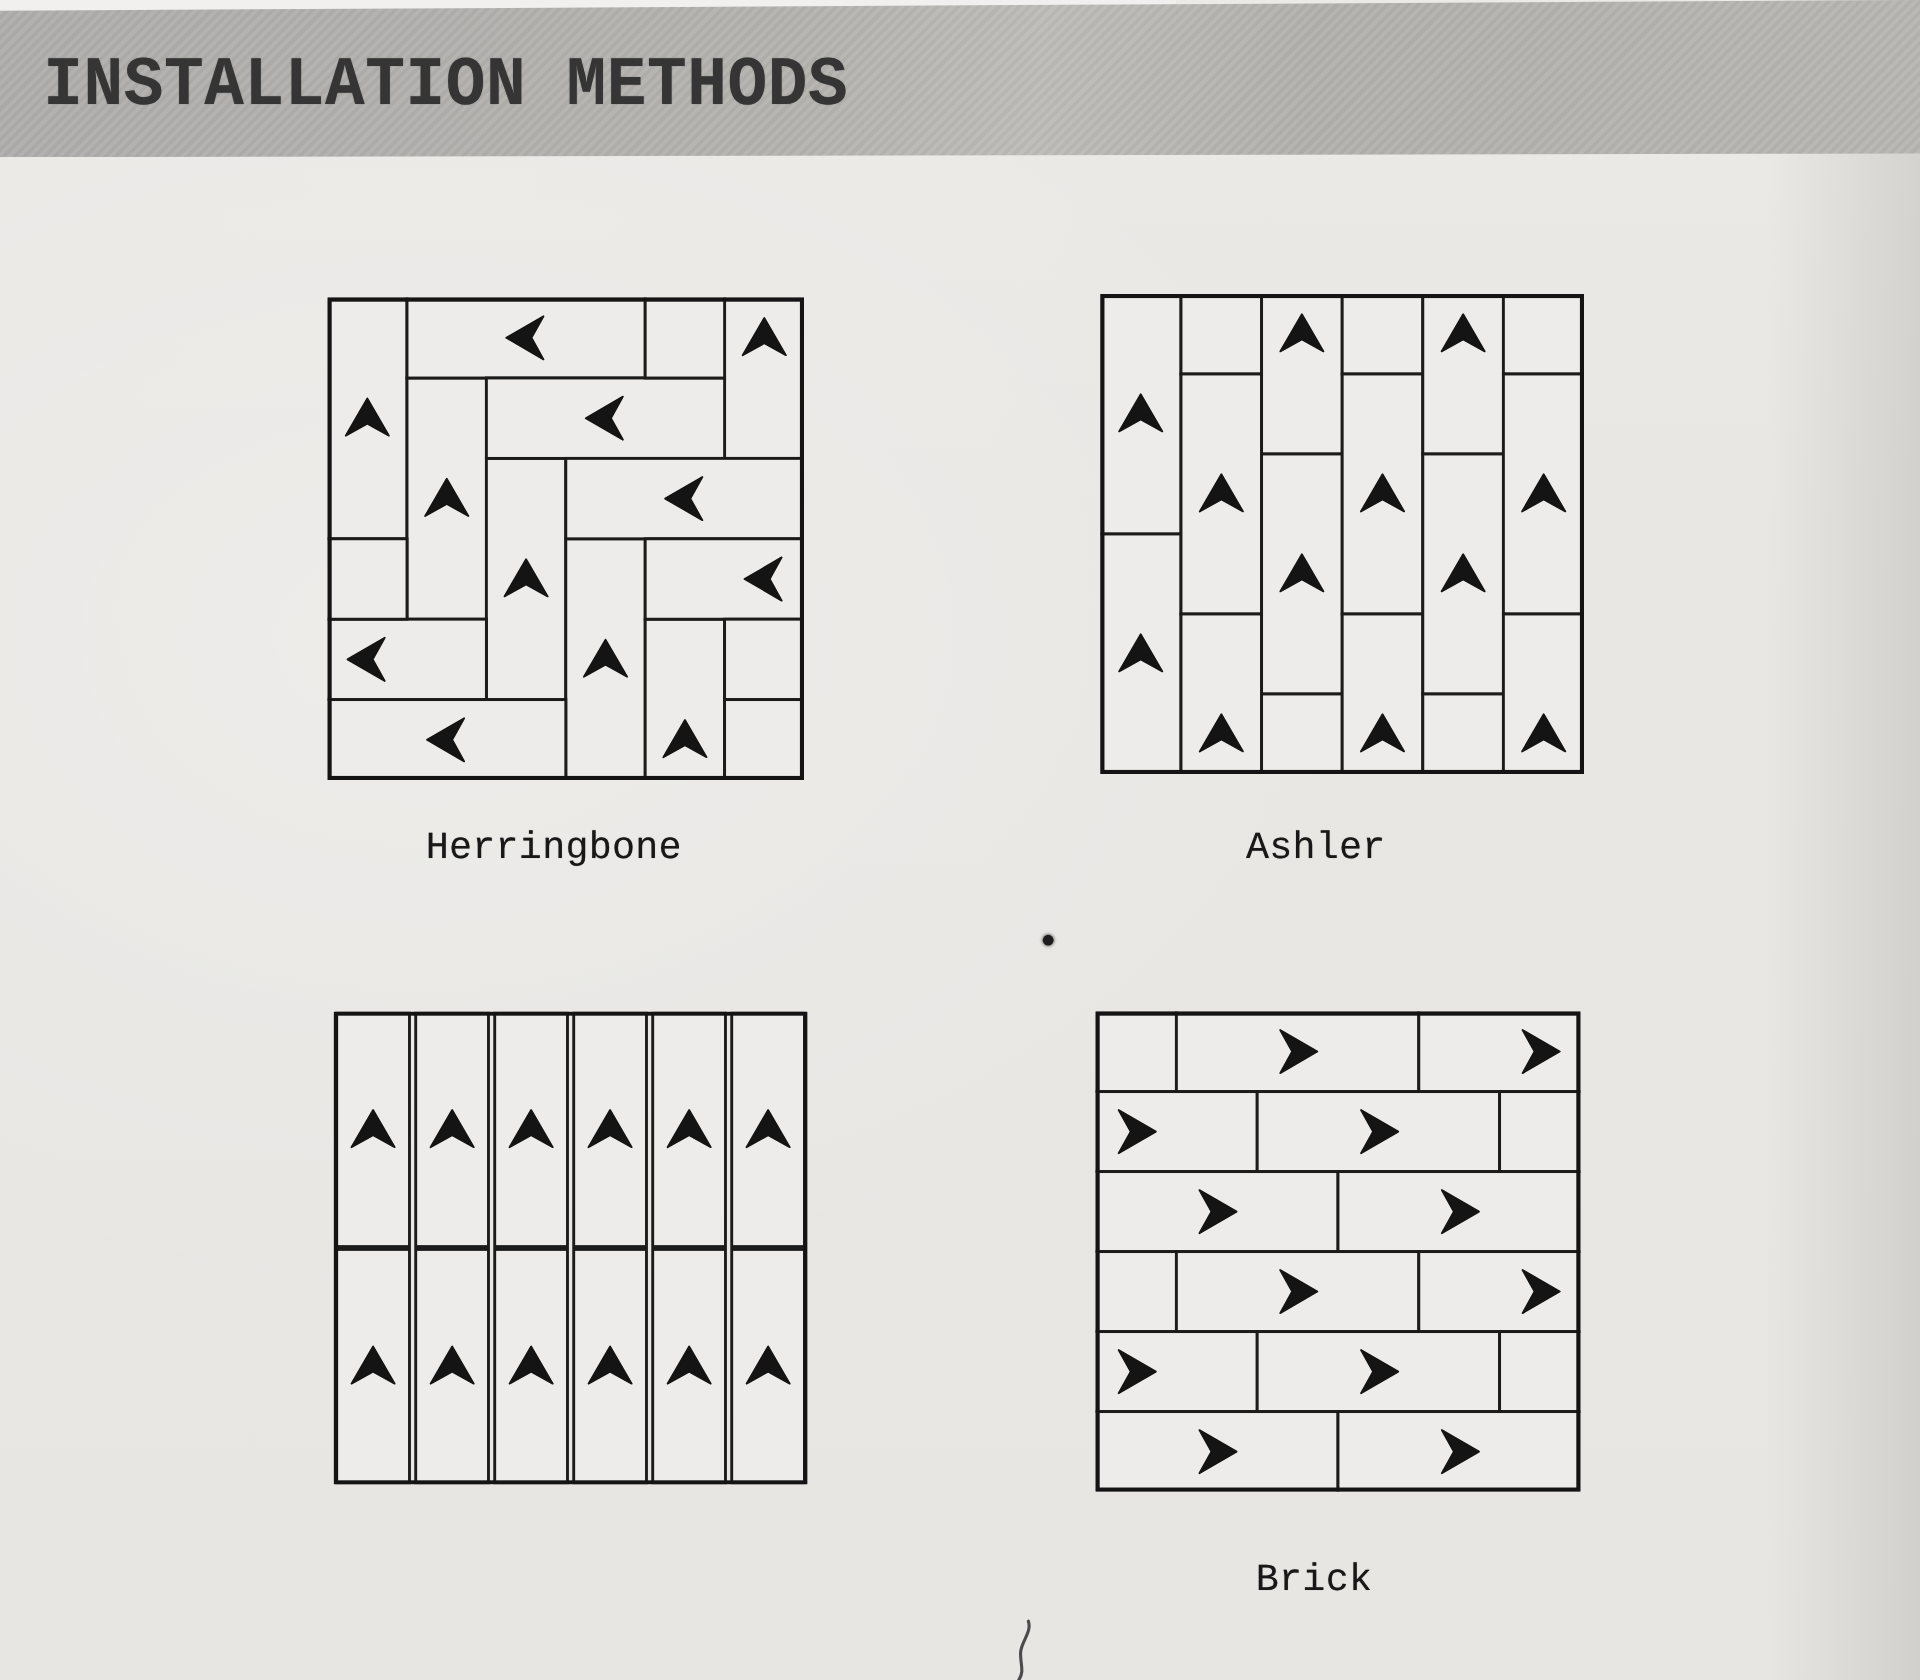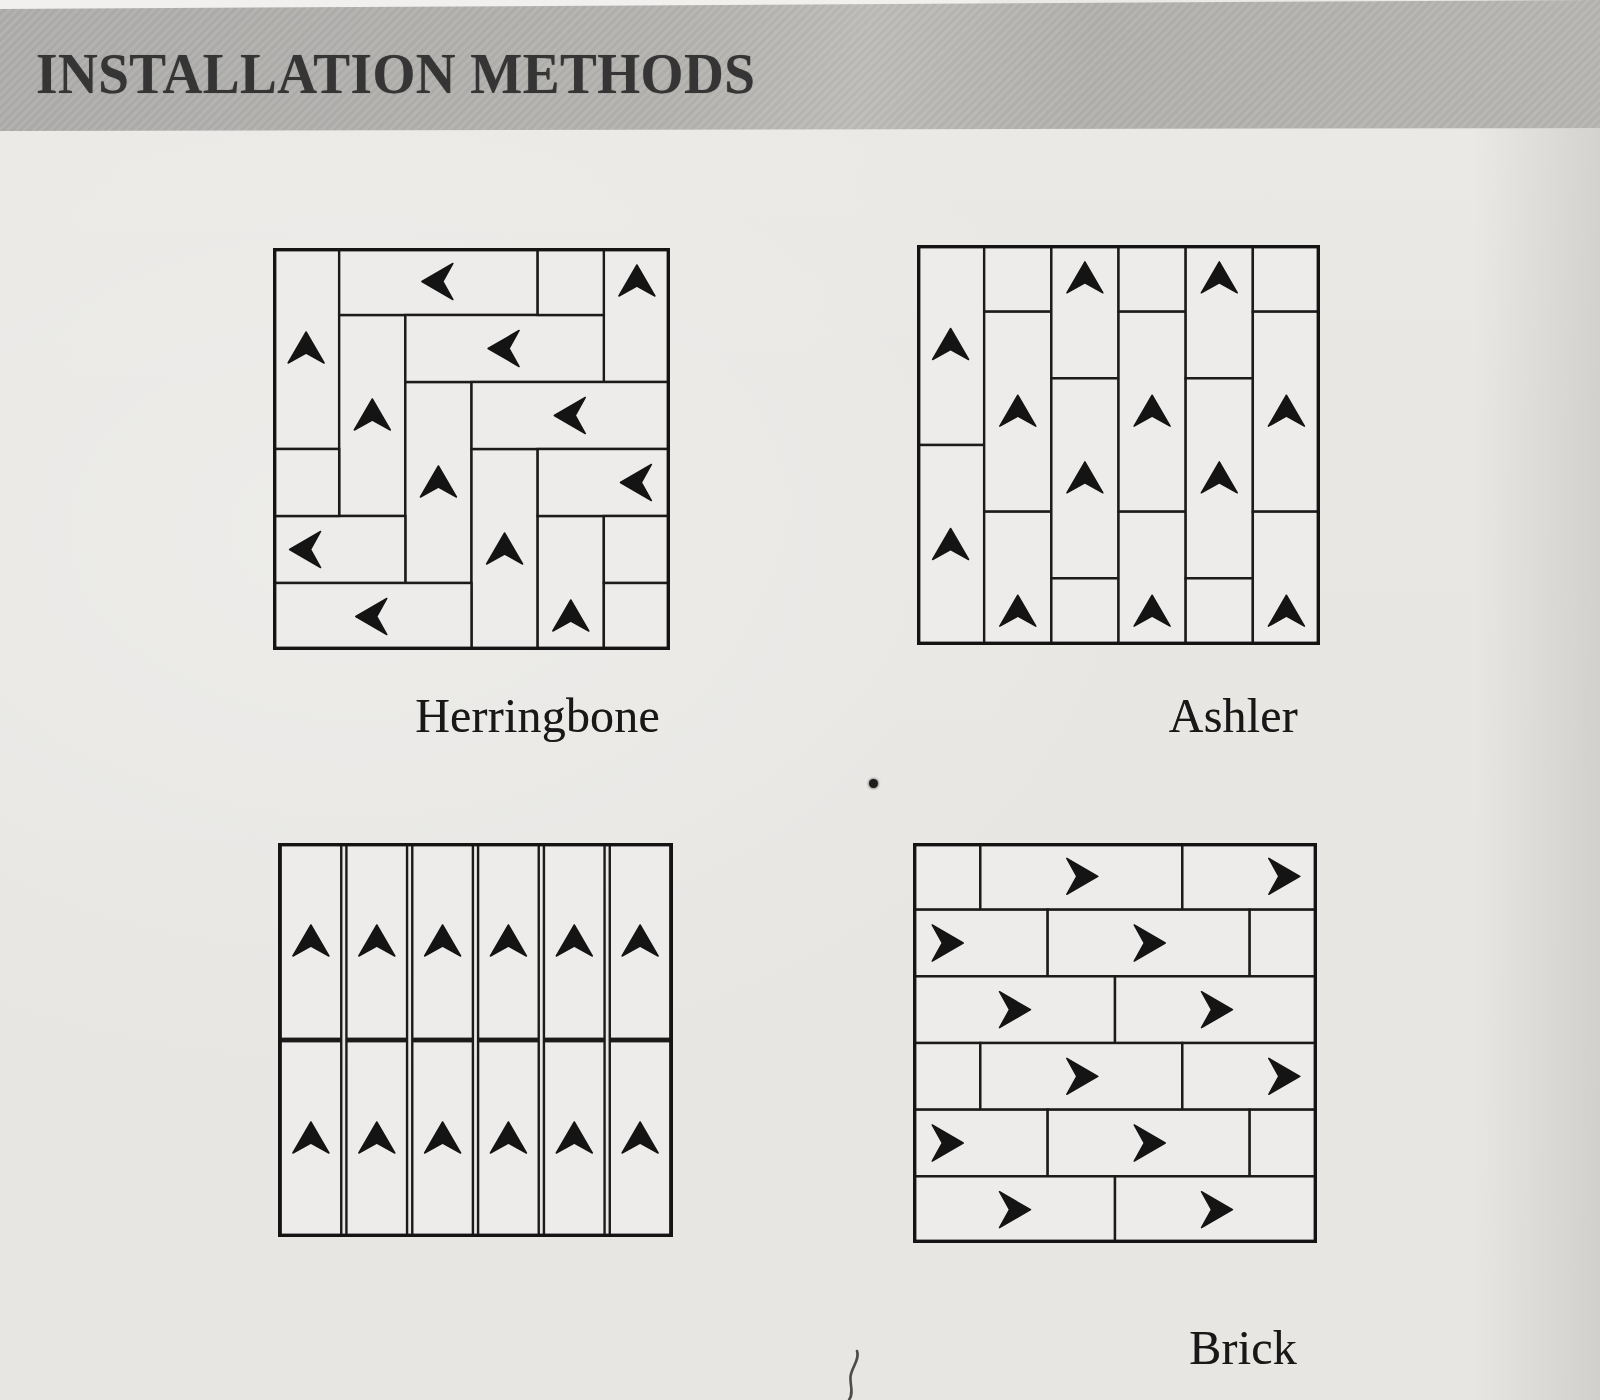--- a/index.html
+++ b/index.html
@@ -2,43 +2,43 @@
 <html><head>
 <meta charset="utf-8">
 <style>
   html,body{margin:0;padding:0;background:#cfcecc;}
   .page{
     position:relative;width:1600px;height:1400px;overflow:hidden;
     background:
       radial-gradient(1300px 900px at 22% 38%, rgba(255,255,255,.22), rgba(255,255,255,0) 65%),
       linear-gradient(to right, rgba(0,0,0,0) 92%, rgba(95,93,90,.16) 100%),
       linear-gradient(to bottom, #eceae7 0%, #e8e7e4 30%, #e7e6e3 100%);
-    font-family:Liberation Serif, serif;
+    font-family:Liberation Mono, monospace;
   }
   .top-strip{position:absolute;left:0;top:0;width:980px;height:10px;background:#f1f0ee;}
   .band{
     position:absolute;left:0;top:0;width:1600px;height:131px;
     background:
       repeating-linear-gradient(135deg, rgba(255,255,255,.055) 0 3px, rgba(0,0,0,.025) 3px 6px),
       linear-gradient(97deg,#aeadab 0%,#b3b2af 42%,#bcbbb8 54%,#b1b0ad 68%,#b6b5b2 100%);
     clip-path:polygon(0 9px, 100% 0, 100% 128px, 0 131px);
   }
   .title{
     position:absolute;left:36px;top:40px;
     font-size:58px;font-weight:700;color:#353535;letter-spacing:.5px;
     transform:scaleX(.95);transform-origin:left center;white-space:nowrap;
     text-shadow:0 0 1px rgba(40,40,40,.45);
   }
   .diagram{position:absolute;}
   .tile{fill:#edecea;stroke:#1b1b1b;stroke-width:2.4;}
   .outer{fill:none;stroke:#141414;stroke-width:3.4;}
   .arrow{fill:#141414;stroke:#141414;stroke-width:1.5;stroke-linejoin:round;}
   .caption{
-    position:absolute;text-align:right;
-    font-size:48px;color:#181818;letter-spacing:0.2px;
+    position:absolute;text-align:center;
+    font-size:32px;color:#181818;letter-spacing:0.2px;
     text-shadow:0 0 .6px rgba(30,30,30,.5);
   }
   .dot-artifact{
     position:absolute;left:869px;top:779px;width:9px;height:9px;border-radius:50%;
     background:#1d1d1d;box-shadow:0 0 2px 1px rgba(60,60,60,.5);
   }
   .hair-artifact{position:absolute;left:0;top:0;pointer-events:none;}
 </style>
 </head>
 <body>
@@ -168,21 +168,21 @@
         <rect x="336.67" y="266.67" width="67.33" height="66.67" class="tile"></rect>
         <rect x="0.00" y="333.33" width="202.00" height="66.67" class="tile"></rect>
         <path d="M0,-16.5 L18,14.5 L0,4.5 L-18,14.5 Z" transform="translate(101.0,366.7) rotate(90)" class="arrow"></path>
         <rect x="202.00" y="333.33" width="202.00" height="66.67" class="tile"></rect>
         <path d="M0,-16.5 L18,14.5 L0,4.5 L-18,14.5 Z" transform="translate(303.0,366.7) rotate(90)" class="arrow"></path>
         <rect x="1.7" y="1.7" width="400.6" height="396.6" class="outer"></rect>
       </svg></div>
 
   <div class="caption" style="left: 263px; top: 688px; width: 397px;">Herringbone</div>
   <div class="caption" style="left: 895px; top: 688px; width: 403px;">Ashler</div>
-  <div class="caption" style="left: 893px; top: 1298px; width: 404px; margin-top: 22px;">Brick</div>
+  <div class="caption" style="left: 893px; top: 1298px; width: 404px;">Brick</div>
 
   <div class="dot-artifact"></div>
 
   <svg class="hair-artifact" width="1600" height="1400" viewBox="0 0 1600 1400">
     <path d="M857,1351 C860,1360 851,1368 850.5,1377 C850,1386 854,1393 849,1400" fill="none" stroke="#4c4c4c" stroke-width="2.6" stroke-linecap="round"></path>
   </svg>
 
 </div>
 
 </body></html>

